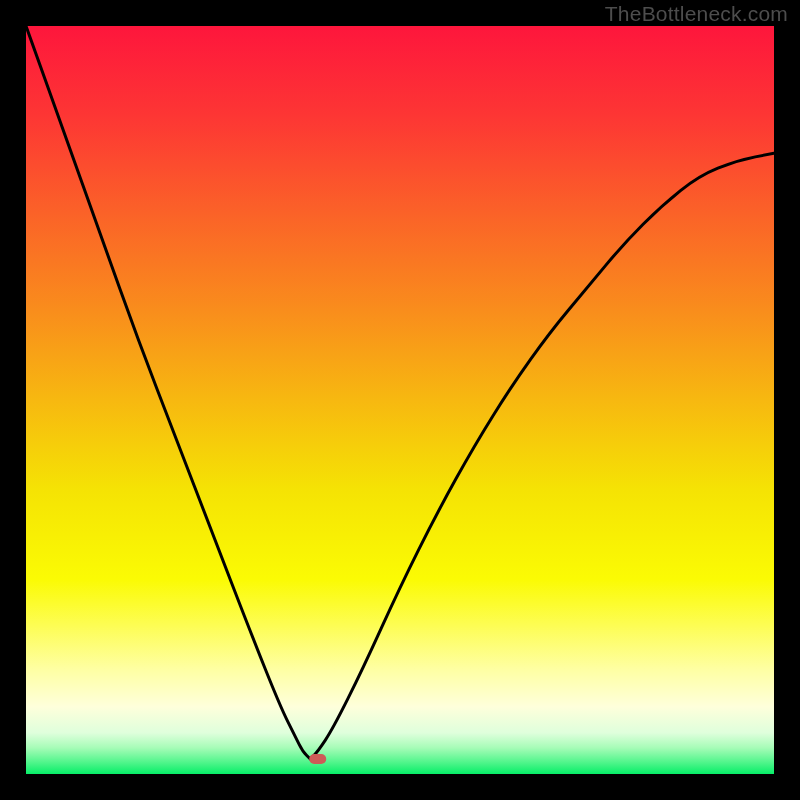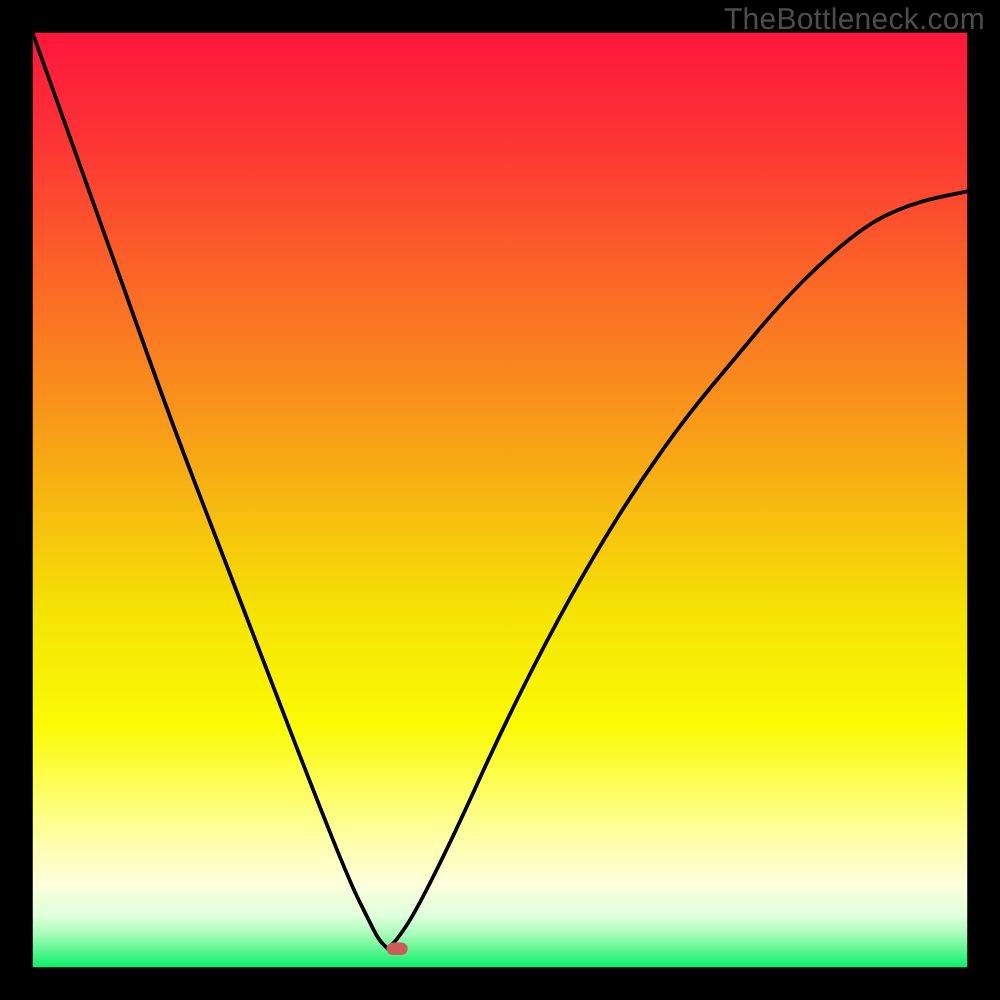--- a/index.html
+++ b/index.html
@@ -25,21 +25,21 @@
     left: 26px;
     top: 26px;
     width: 748px;
     height: 748px;
   }
   .watermark {
     position: absolute;
     top: 2px;
     right: 12px;
     color: #4d4d4d;
-    font-size: 24px;
+    font-size: 21px;
     font-weight: 400;
     letter-spacing: 0.2px;
     pointer-events: none;
     user-select: none;
   }
   svg { display: block; }
 </style>
 </head>
 <body>
 

